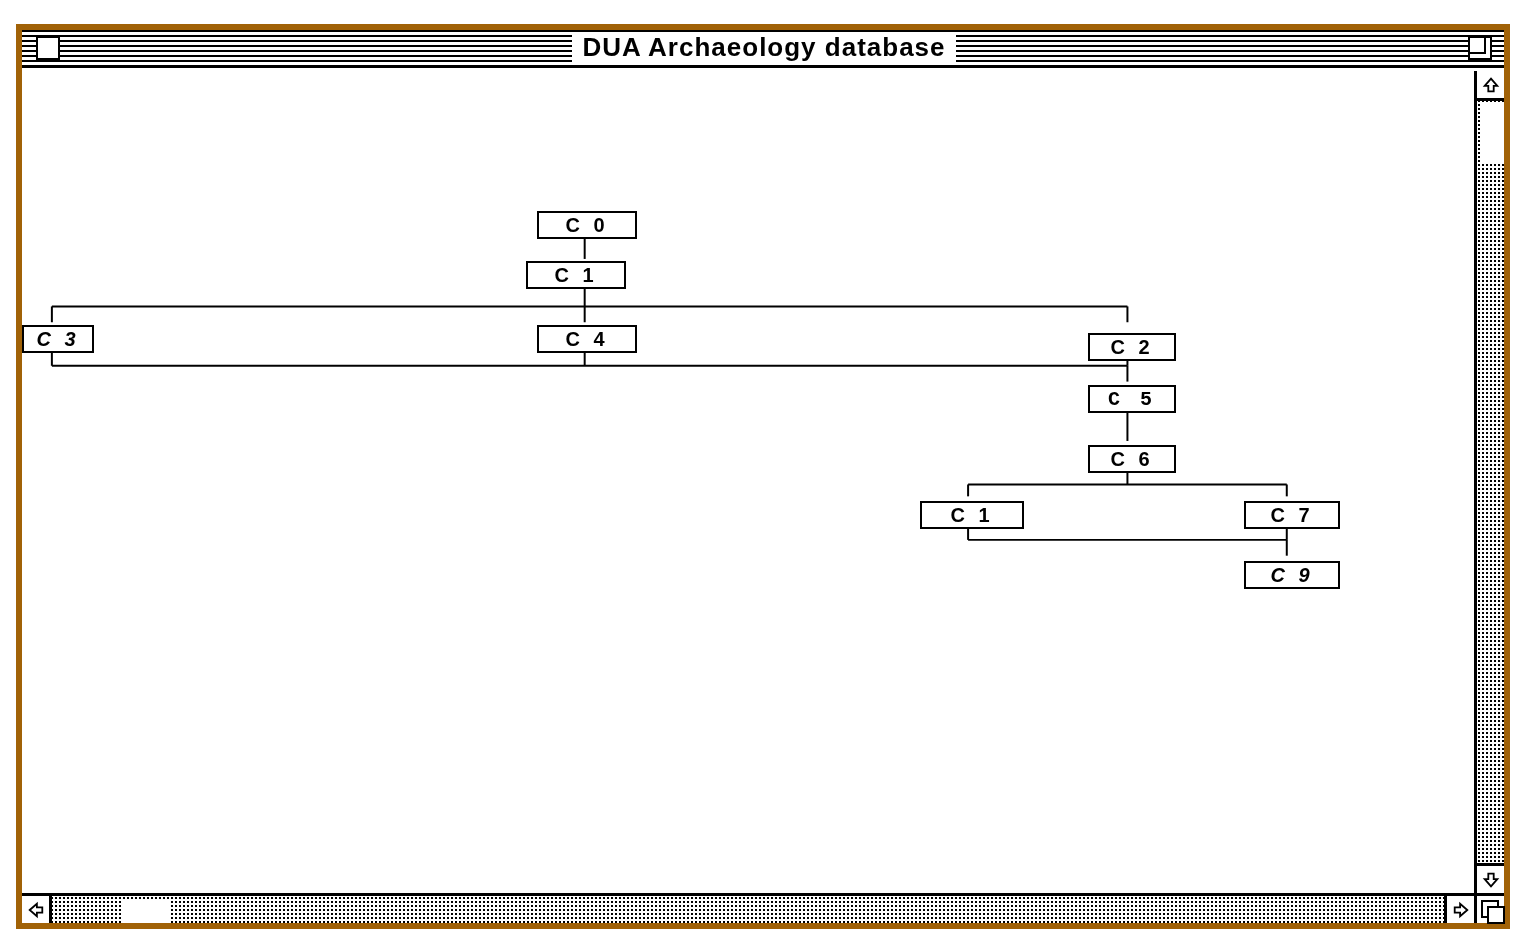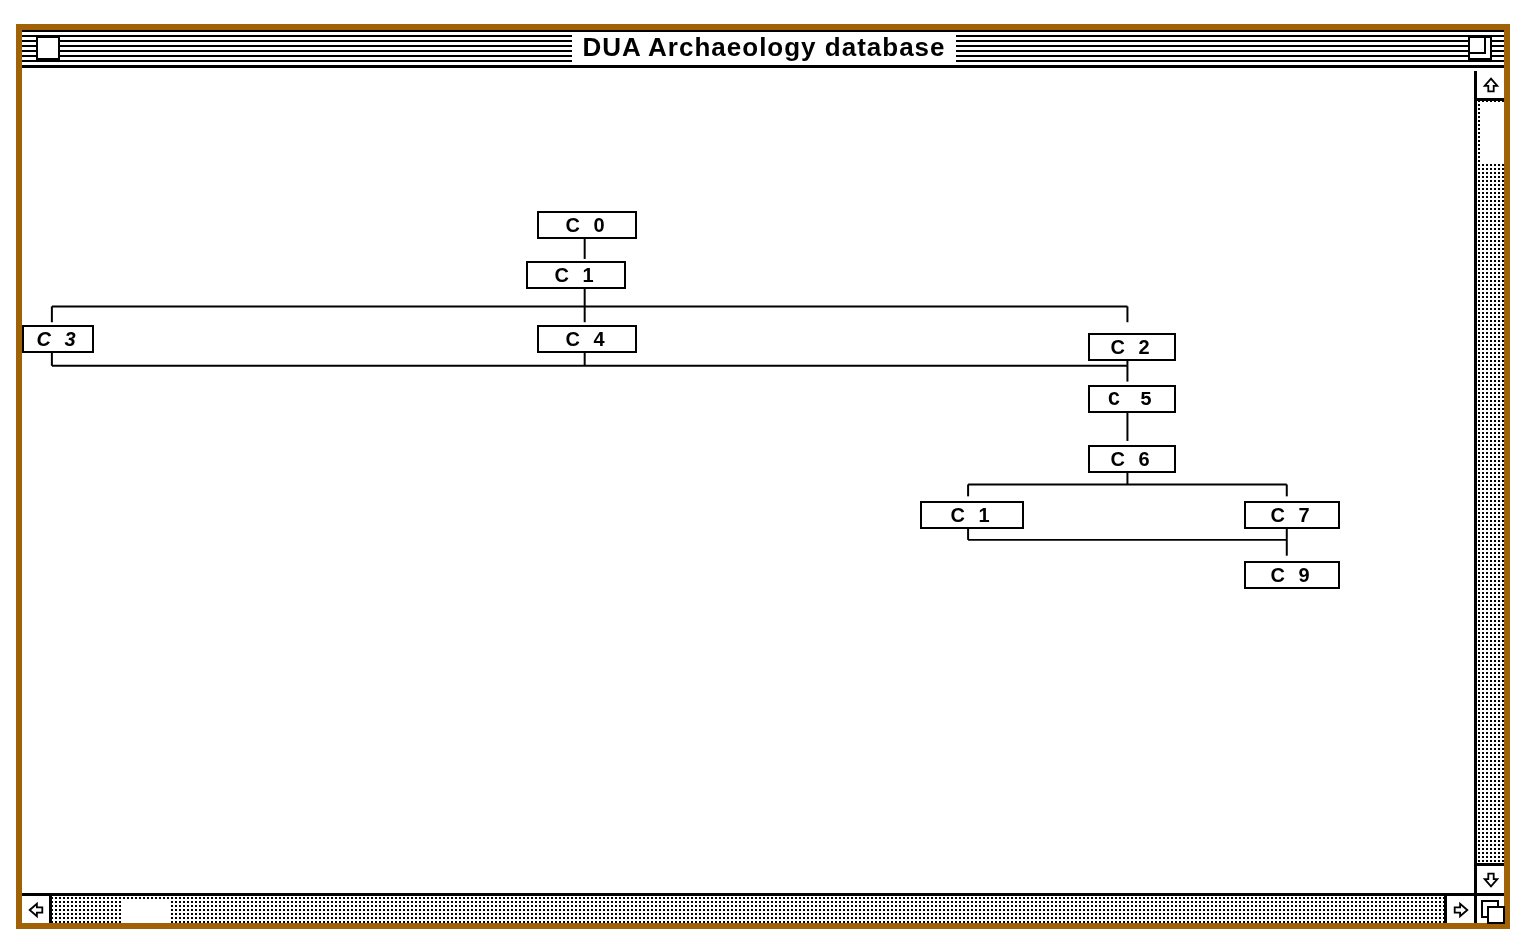--- a/index.html
+++ b/index.html
@@ -211,21 +211,21 @@
 
       <div class="node" style="left:515px; top:140px; width:100px;">C 0</div>
       <div class="node" style="left:504px; top:190px; width:100px;">C 1</div>
       <div class="node" style="left:0px;   top:254px; width:72px;font-style:italic;">C 3</div>
       <div class="node" style="left:515px; top:254px; width:100px;">C 4</div>
       <div class="node" style="left:1066px;top:262px; width:88px;">C 2</div>
       <div class="node" style="left:1066px;top:314px; width:88px;font-family:Liberation Mono, monospace;">C 5</div>
       <div class="node" style="left:1066px;top:374px; width:88px;">C 6</div>
       <div class="node" style="left:898px; top:430px; width:104px;">C 1</div>
       <div class="node" style="left:1222px;top:430px; width:96px;">C 7</div>
-      <div class="node" style="left:1222px;top:490px; width:96px;">C 9</div>
+      <div class="node" style="left:1222px;top:490px; width:96px;font-style:italic;">C 9</div>
     </div>
   </div>
 
   <div class="vscroll">
     <div class="arrow up" style="top:0">
       <svg class="arrow-icon" viewBox="0 0 20 20">
           <path d="M10 3 L17 11 L13 11 L13 17 L7 17 L7 11 L3 11 Z" fill="#fff" stroke="#000" stroke-width="2"></path>
         </svg>
     </div>
     <div class="thumb"></div>

